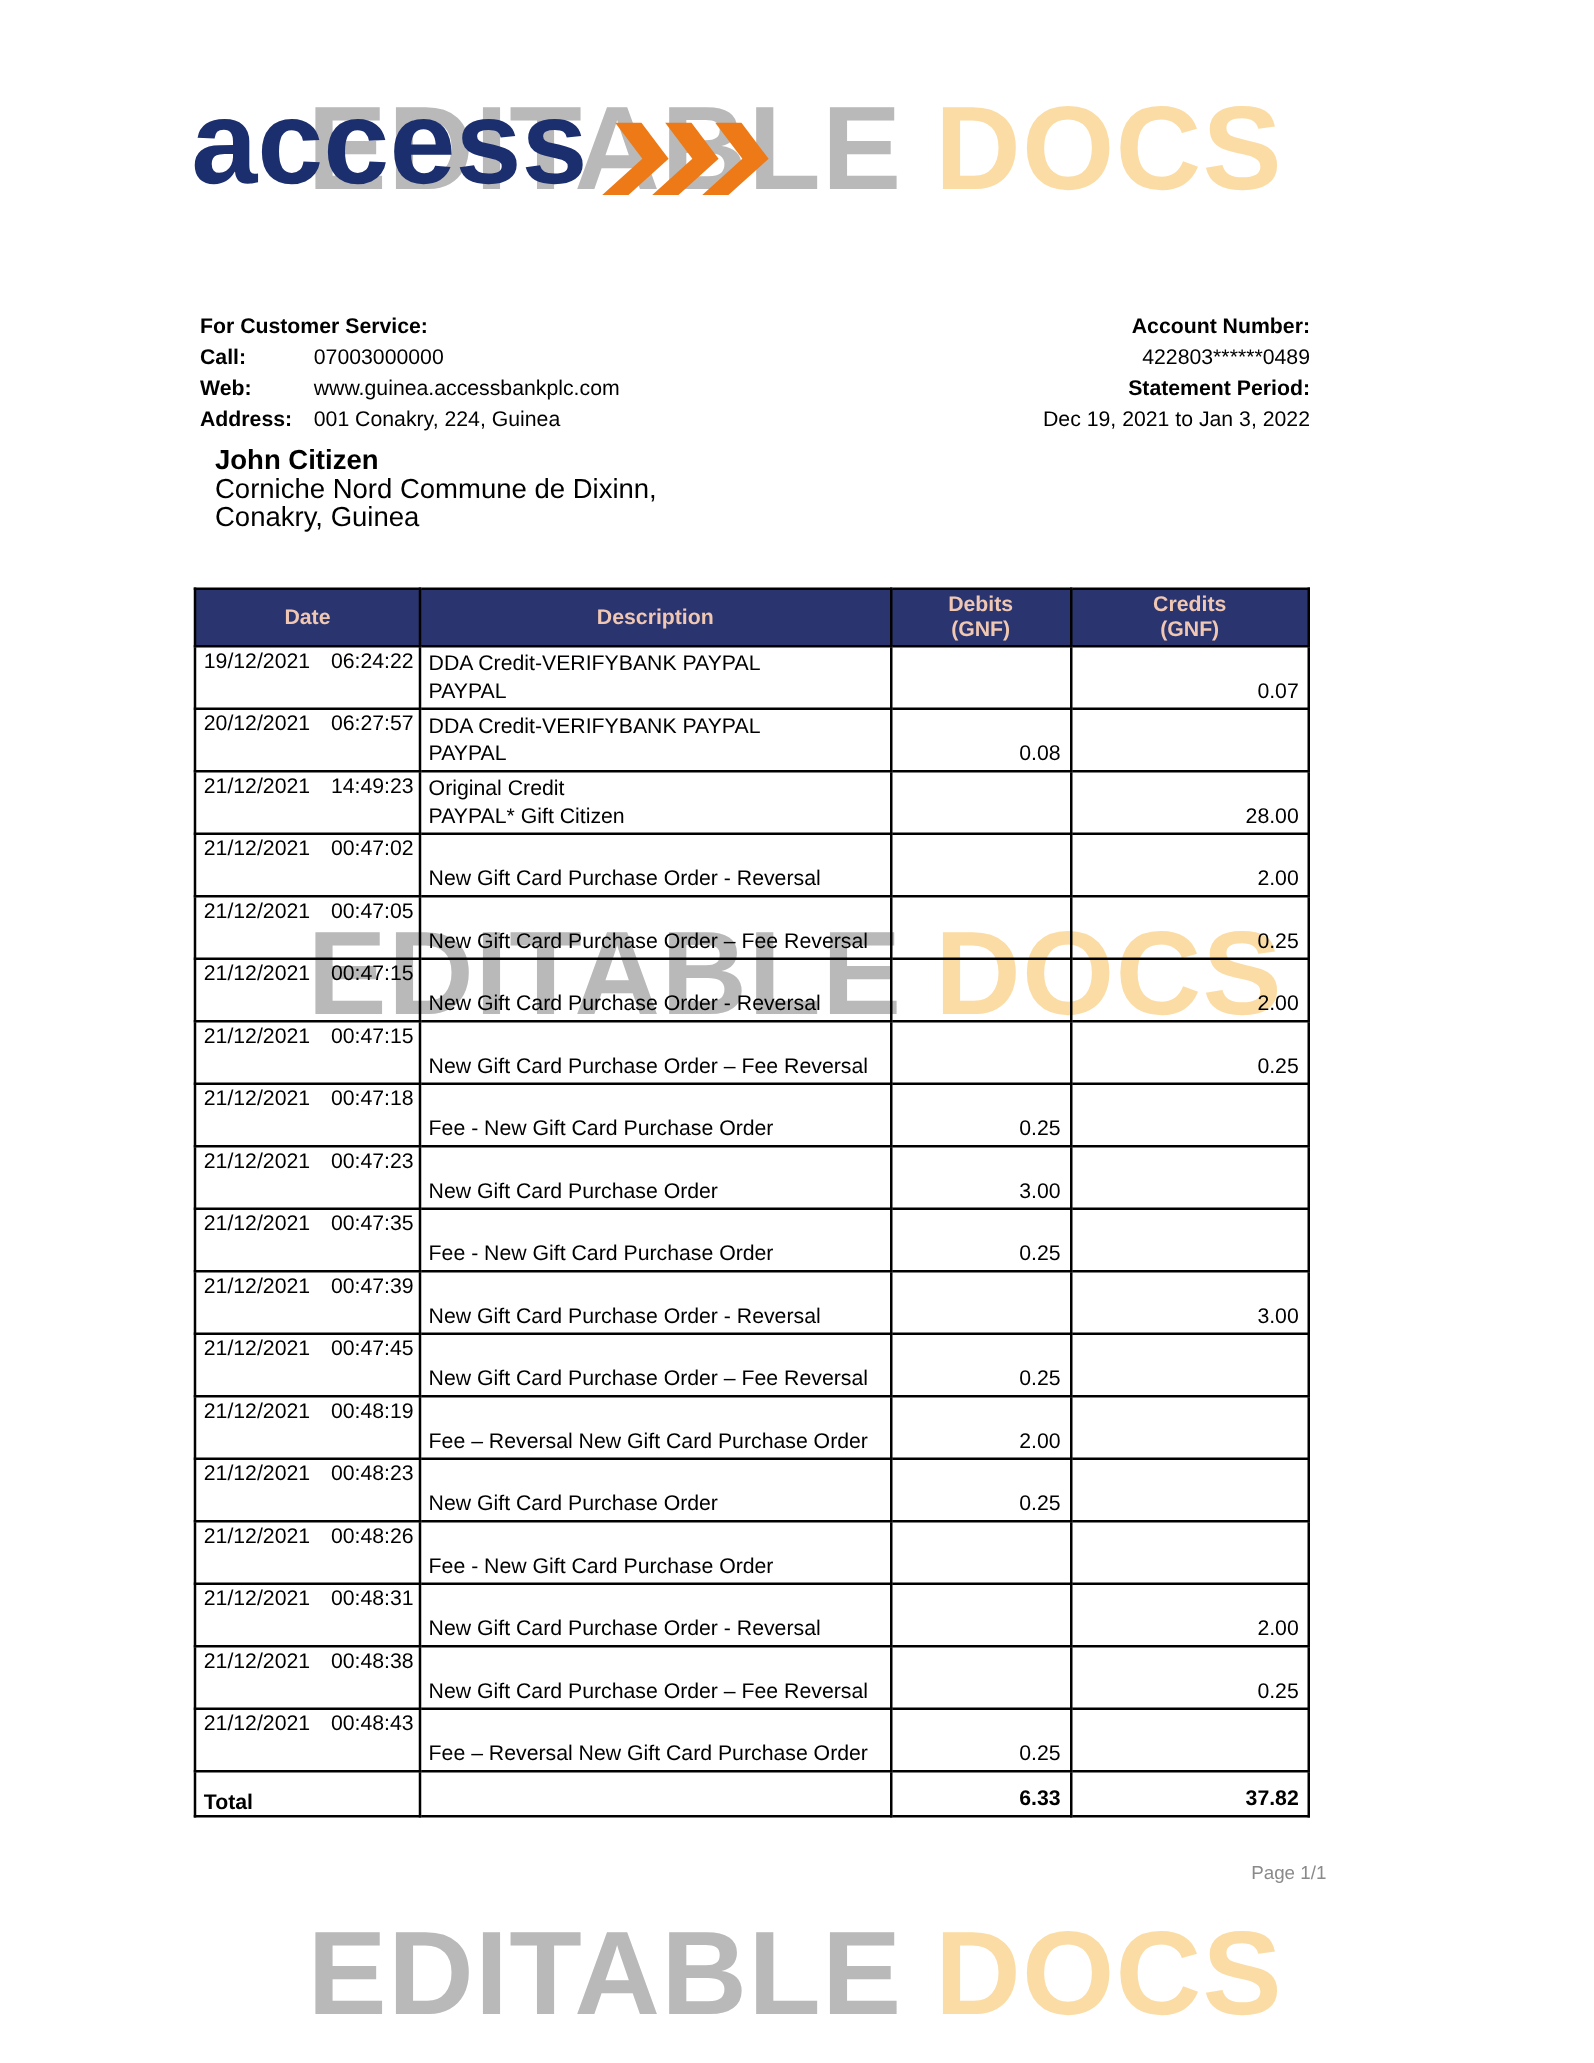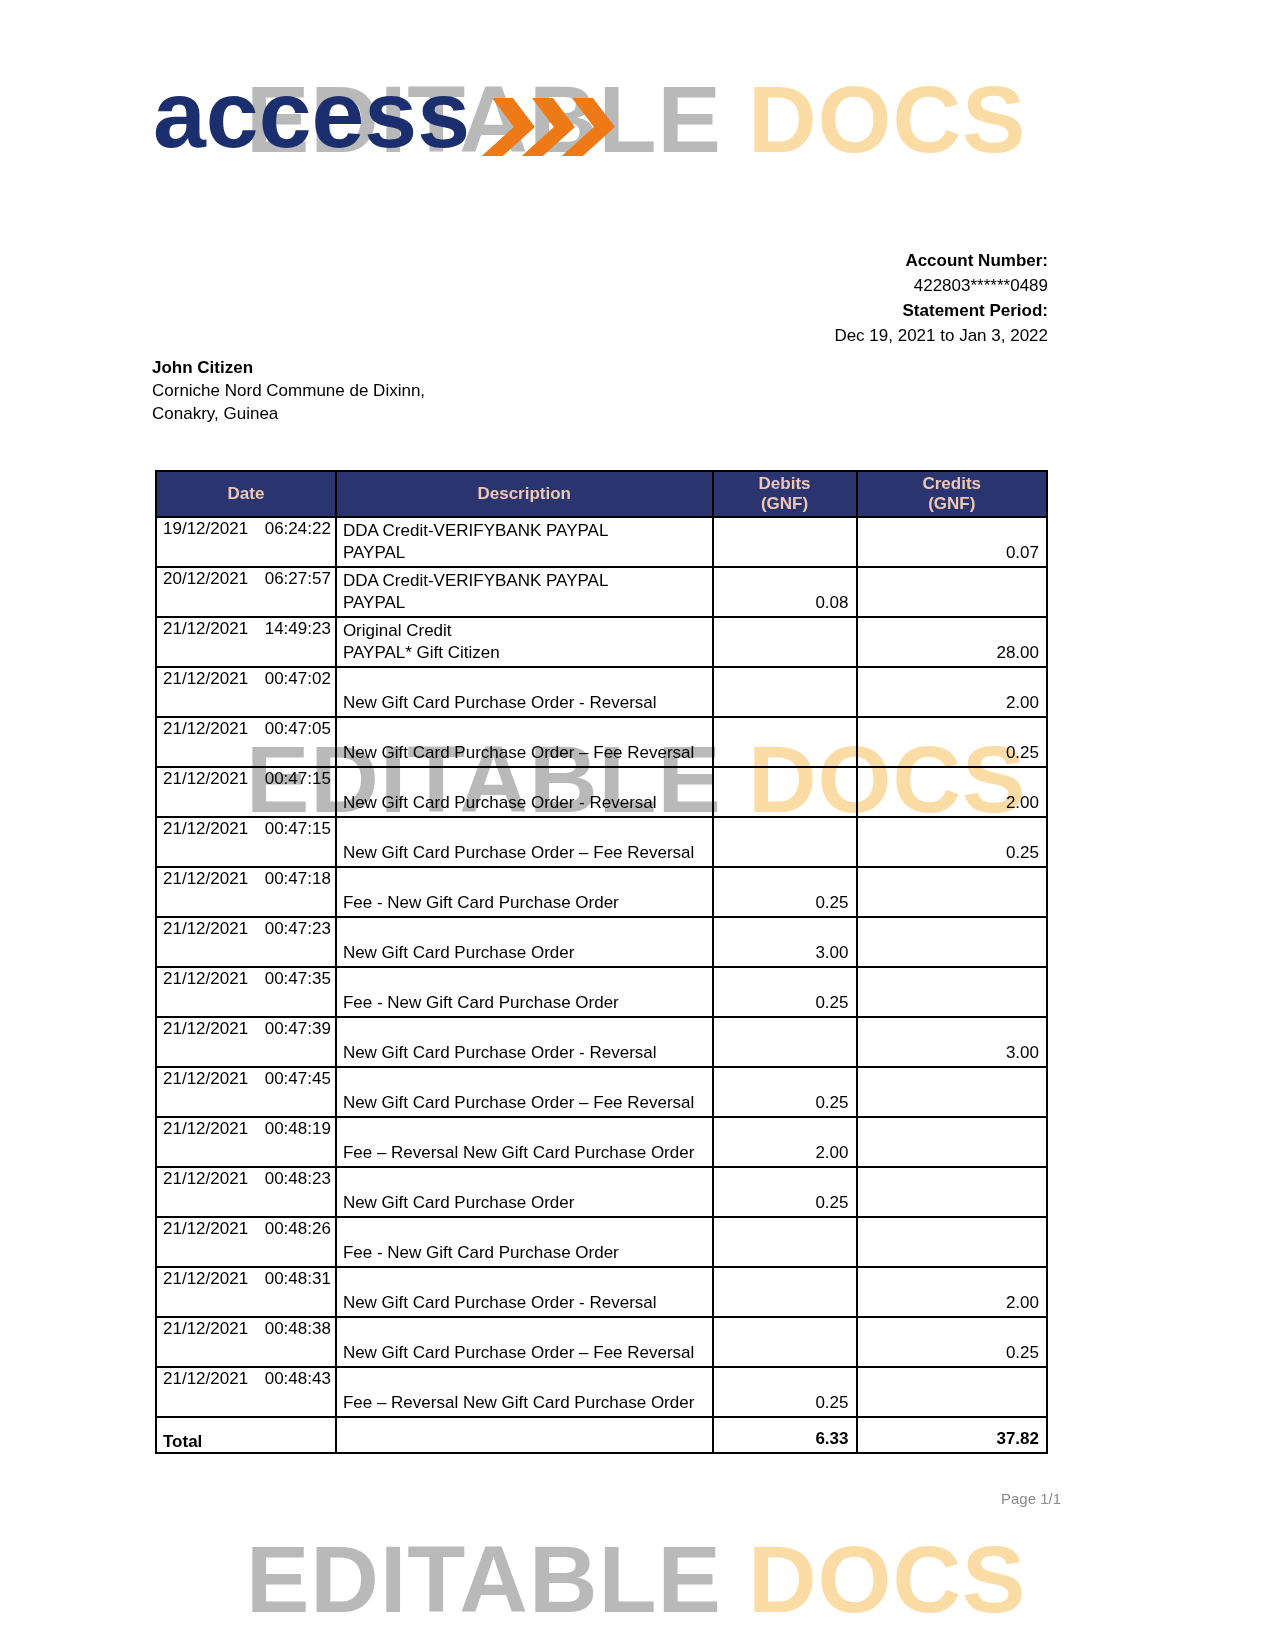--- a/index.html
+++ b/index.html
@@ -47,21 +47,21 @@
   .cs-block { position: absolute; left: 160px; top: 248px; font-size: 17px; line-height: 25px; z-index: 1; }
   .cs-heading { font-weight: bold; }
   .cs-row { display: flex; }
   .cs-label { font-weight: bold; width: 91px; }
   .acct-block {
     position: absolute; right: 227px; top: 248px;
     text-align: right; font-size: 17px; line-height: 25px; z-index: 1;
   }
   .bold { font-weight: bold; }
 
-  .customer-block { position: absolute; left: 152px; top: 356px; font-size: 17px; line-height: 23px; z-index: 1; }
+  .customer-block { position: absolute; left: 172px; top: 356px; font-size: 22px; line-height: 23px; z-index: 1; }
 
   
   table.txn-table {
     position: absolute; left: 155px; top: 470px;
     width: 893px; border-collapse: collapse; table-layout: fixed;
     font-size: 17px; z-index: 1; background: transparent;
   }
   .txn-table th, .txn-table td { border: 2px solid #000; background: transparent; }
   .col-date   { width: 170px; }
   .col-desc   { width: 356px; }
@@ -110,20 +110,35 @@
     <span class="logo-text">access</span>
     <svg class="chevrons" width="165" height="58" viewBox="0 0 165 58" aria-hidden="true">
       <g fill="#ed7a16" transform="translate(12,0) skewX(-10)">
         <path d="M0 0 L21 0 L48 29 L21 58 L0 58 L27 29 Z"></path>
         <path d="M40 0 L61 0 L88 29 L61 58 L40 58 L67 29 Z"></path>
         <path d="M80 0 L101 0 L128 29 L101 58 L80 58 L107 29 Z"></path>
       </g>
     </svg>
   </div>
 
+  <div class="cs-block">
+    <div class="cs-heading">For Customer Service:</div>
+    <div class="cs-row">
+      <span class="cs-label">Call:</span>
+      <span class="cs-value">07003000000</span>
+    </div>
+    <div class="cs-row">
+      <span class="cs-label">Web:</span>
+      <span class="cs-value">www.guinea.accessbankplc.com</span>
+    </div>
+    <div class="cs-row">
+      <span class="cs-label">Address:</span>
+      <span class="cs-value">001 Conakry, 224, Guinea</span>
+    </div>
+  </div>
 
   <div class="acct-block">
     <div class="bold">Account Number:</div>
     <div>422803******0489</div>
     <div class="bold">Statement Period:</div>
     <div>Dec 19, 2021 to Jan 3, 2022</div>
   </div>
 
   <div class="customer-block">
     <div class="bold">John Citizen</div>

